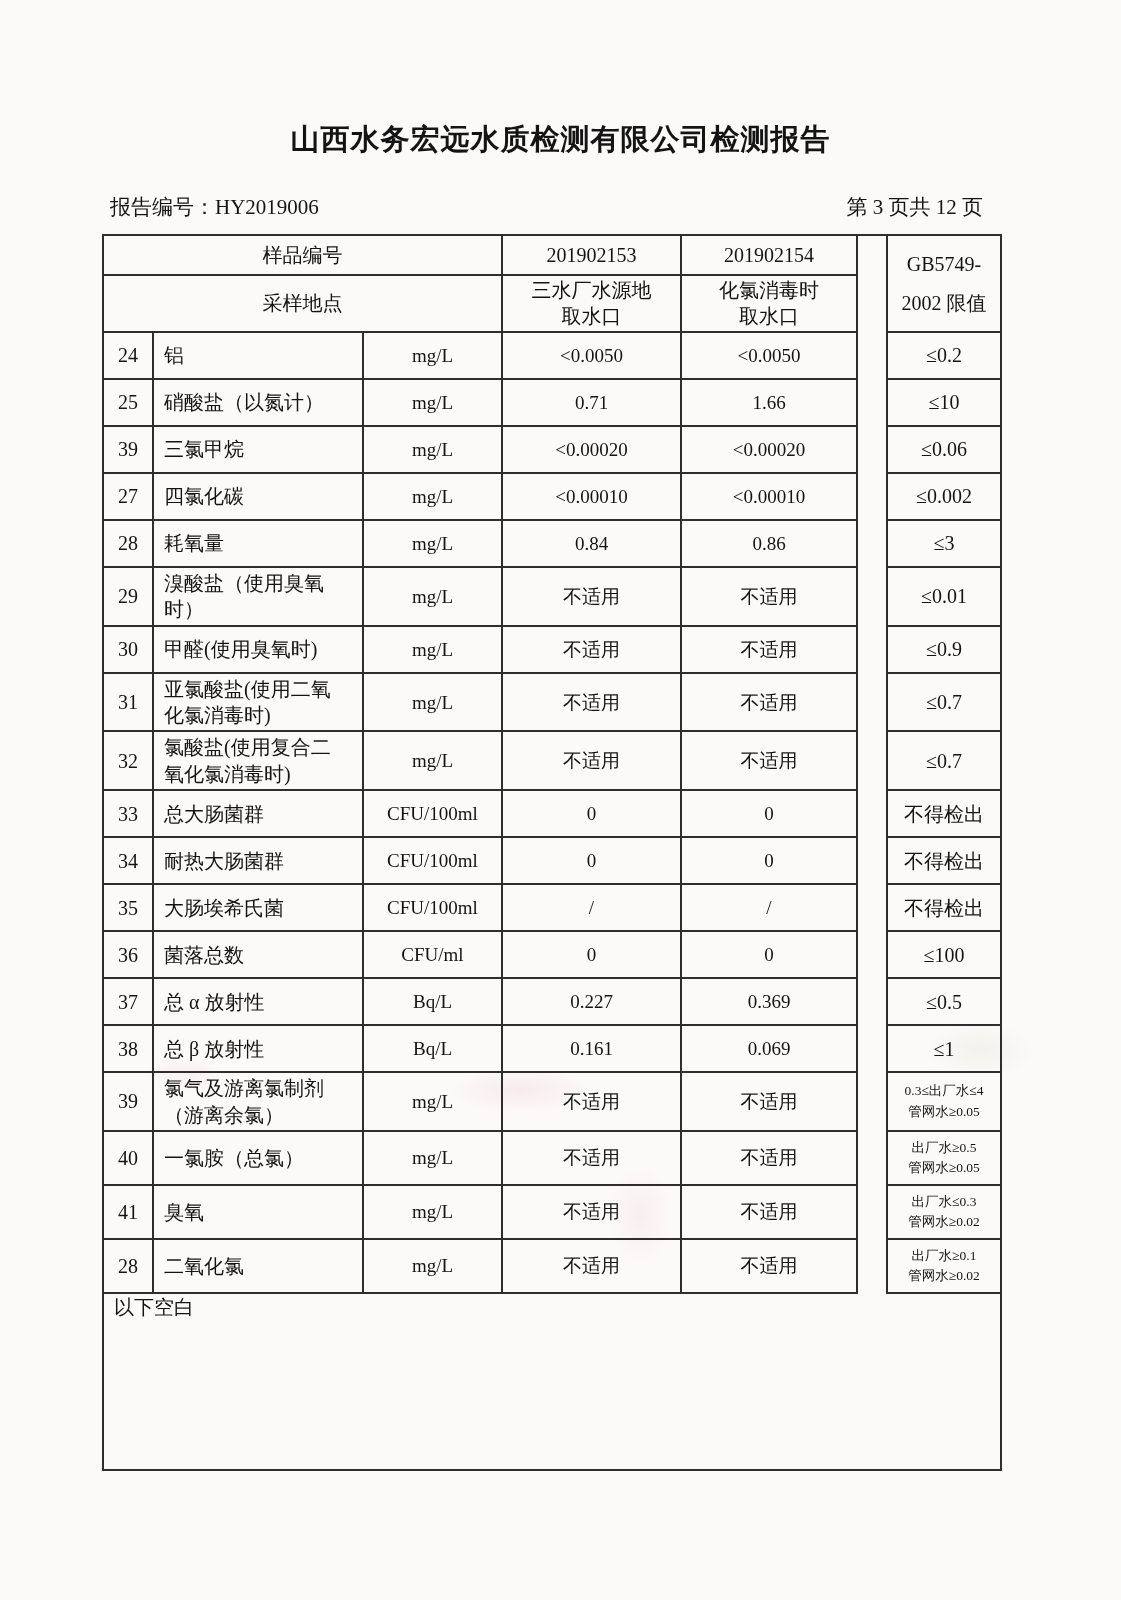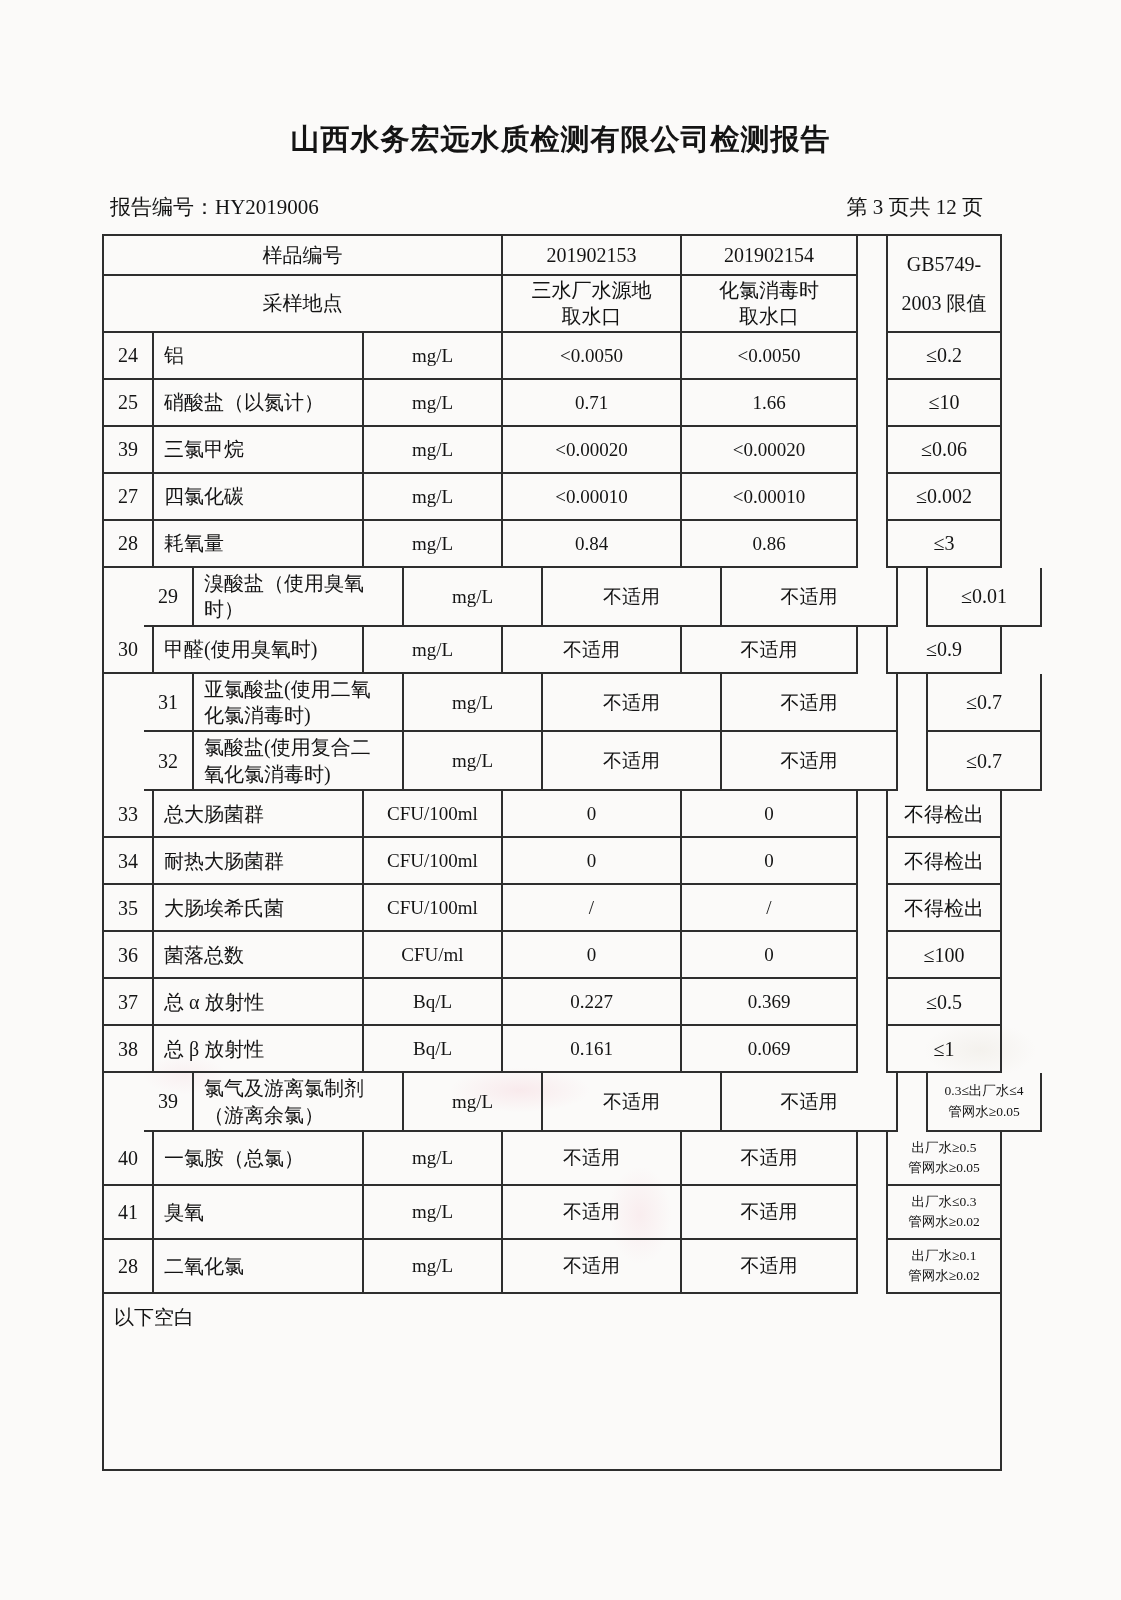--- a/index.html
+++ b/index.html
@@ -54,40 +54,40 @@
   }
   .c-no    { width: 50px;  flex: none; }
   .c-name  { width: 210px; flex: none; justify-content: flex-start; text-align: left; padding-left: 10px; }
   .c-unit  { width: 139px; flex: none; font-size: 19px; }
   .c-val1  { width: 179px; flex: none; font-size: 19px; }
   .c-val2  { width: 176px; flex: none; font-size: 19px; }
   .c-gap   { width: 28px;  flex: none; border: none; }
   .c-limit { width: 116px; flex: none; border-left: 2px solid #2e2e2e; }
   .c-limit.small { font-size: 13.5px; line-height: 1.5; }
   .trow { display: flex; align-items: stretch; min-height: 47px; }
-  .trow.tall { min-height: 58px; padding-left: 40px; }
+  .trow.tall { min-height: 58px; }
   .trow.mid  { min-height: 54px; }
   
   .thead { display: flex; align-items: stretch; }
   .hleft { width: 754px; flex: none; display: flex; flex-direction: column; }
   .hrow  { display: flex; align-items: stretch; }
   .hrow1 { height: 40px; }
   .hrow2 { height: 57px; }
   .h-merge { width: 399px; flex: none; }
   .h-id1, .h-site1 { width: 179px; flex: none; }
   .h-id2, .h-site2 { width: 176px; flex: none; }
   .h-limit { flex-direction: column; justify-content: space-evenly; }
   
   .footer-cell {
     width: 898px;
     min-height: 177px;
     justify-content: flex-start;
     align-items: flex-start;
     text-align: left;
-    padding: 10px 10px;
+    padding: 0 10px;
   }
 </style>
 </head>
 <body>
 
 <h1 class="page-title">山西水务宏远水质检测有限公司检测报告</h1>
 
 <div class="meta-row">
   <span>报告编号：HY2019006</span>
   <span>第 3 页共 12 页</span>
@@ -106,21 +106,21 @@
         <div class="cell h-merge">采样地点</div>
         <div class="cell h-site1">三水厂水源地
 取水口</div>
         <div class="cell h-site2">化氯消毒时
 取水口</div>
       </div>
     </div>
     <div class="cell c-gap"></div>
     <div class="cell c-limit h-limit">
       <span>GB5749-</span>
-      <span>2003 限值</span>
+      <span>2002 限值</span>
     </div>
   </div>
 
   <div id="table-body">
   <div class="trow">
     <div class="cell c-no">24</div>
     <div class="cell c-name">铝</div>
     <div class="cell c-unit">mg/L</div>
     <div class="cell c-val1">&lt;0.0050</div>
     <div class="cell c-val2">&lt;0.0050</div>

